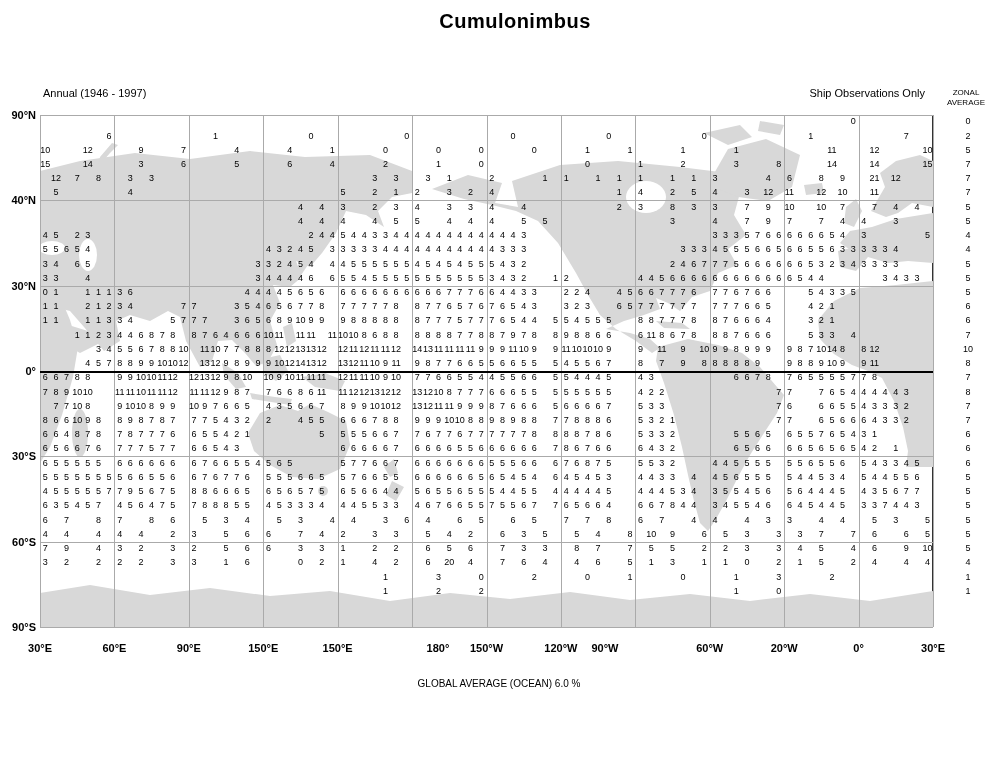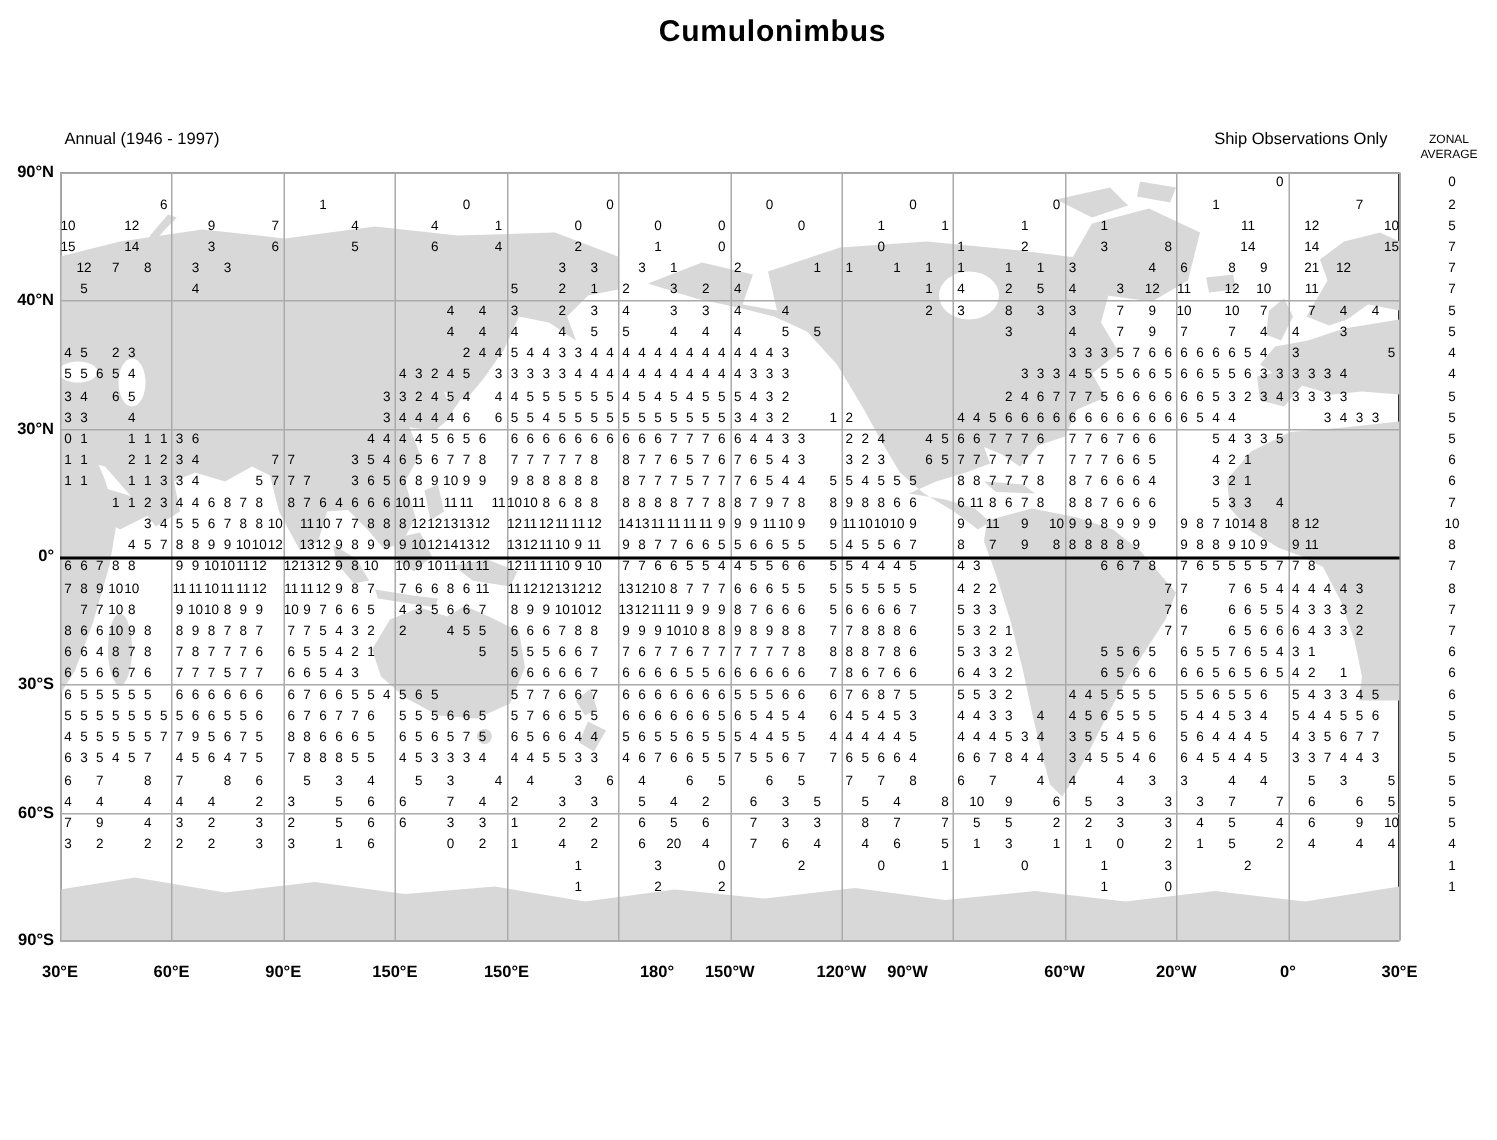--- a/index.html
+++ b/index.html
@@ -1655,13 +1655,14 @@
       <div class="zonal-val" style="left: 968px; top: 491.15px;">5</div>
       <div class="zonal-val" style="left: 968px; top: 505.375px;">5</div>
       <div class="zonal-val" style="left: 968px; top: 519.6px;">5</div>
       <div class="zonal-val" style="left: 968px; top: 533.825px;">5</div>
       <div class="zonal-val" style="left: 968px; top: 548.05px;">5</div>
       <div class="zonal-val" style="left: 968px; top: 562.275px;">4</div>
       <div class="zonal-val" style="left: 968px; top: 576.5px;">1</div>
       <div class="zonal-val" style="left: 968px; top: 590.725px;">1</div>
     </div>
 
+  <div class="footer-avg">GLOBAL AVERAGE (OCEAN)   6.0 %</div>
 </div>
 
 </body></html>

